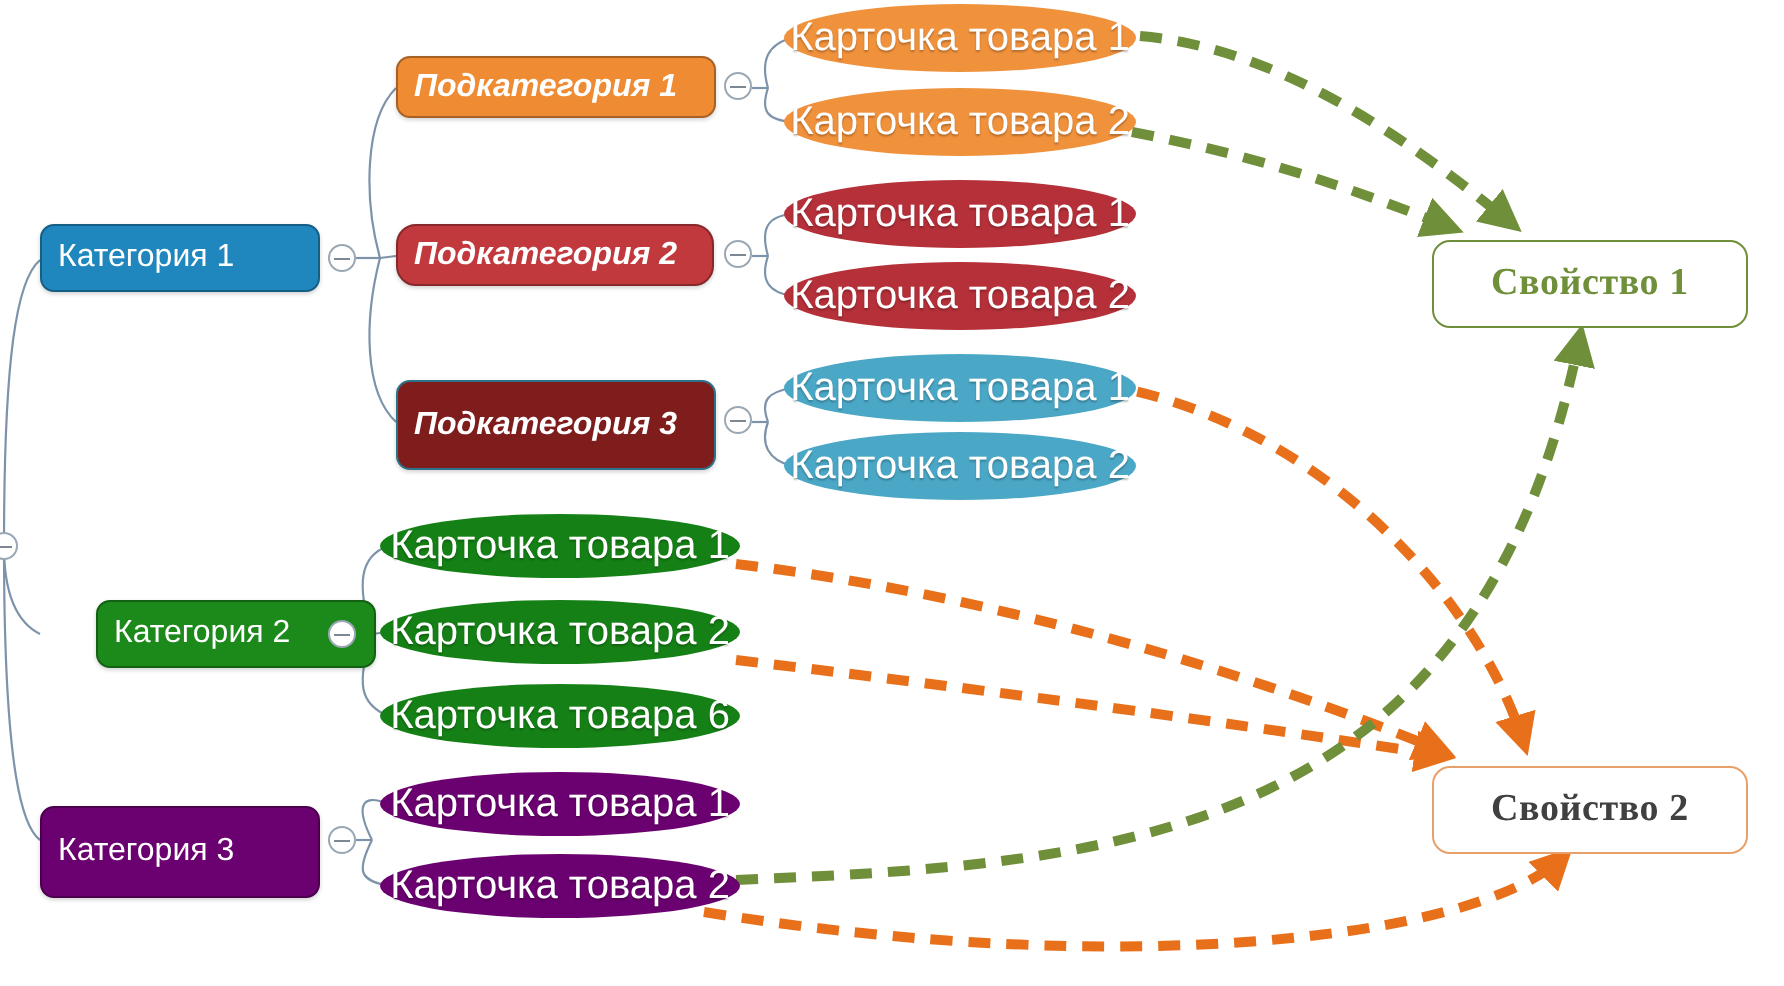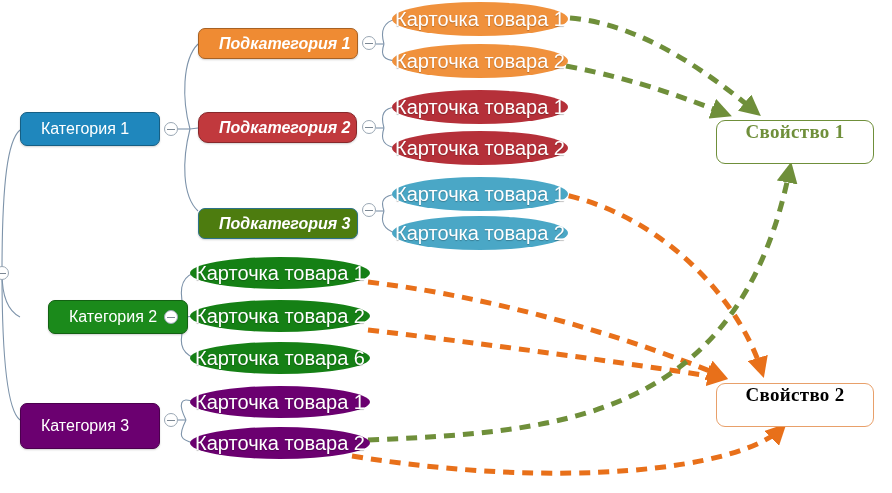--- a/index.html
+++ b/index.html
@@ -5,31 +5,31 @@
   html,body{margin:0;padding:0;background:#ffffff;}
   body{font-family:"Liberation Sans",sans-serif;}
   #stage{position:relative;width:892px;height:493px;background:#ffffff;overflow:hidden;}
   #wires{position:absolute;left:0;top:0;width:892px;height:493px;}
 
   .node{position:absolute;box-sizing:border-box;display:flex;align-items:center;
         color:#ffffff;white-space:nowrap;}
 
   
   .rect{border-radius:7px;border:1px solid rgba(0,0,0,.25);justify-content:flex-start;
-        padding-left:20px;font-size:17px;
+        padding-left:8px;font-size:17px;
         box-shadow:0 1px 2px rgba(0,0,0,.18);}
   .rect.cat{font-size:16px;}
   .rect.sub{font-style:italic;font-weight:bold;font-size:16px;}
 
   
   .ell{border-radius:50%;justify-content:center;font-size:20px;
        text-shadow:0 1px 1px rgba(0,0,0,.25);}
 
   
-  .prop{position:absolute;box-sizing:border-box;display:flex;
+  .prop{position:absolute;box-sizing:border-box;display:flex;align-items:center;
         justify-content:center;border-radius:9px;background:#ffffff;
         font-family:"Liberation Serif",serif;font-weight:bold;font-size:19px;
         letter-spacing:.3px;white-space:nowrap;}
 
   .toggle{position:absolute;width:14px;height:14px;border-radius:50%;
           background:#ffffff;border:1px solid #9aa7b4;box-sizing:border-box;}
   .toggle:before{content:"";position:absolute;left:2px;top:6px;width:8px;height:1px;
                  background:#7c8894;}
 </style>
 </head>
@@ -98,21 +98,21 @@
       </div>
       <div class="node rect cat" style="left: 20px; top: 403px; width: 140px; height: 46px; background: rgb(107, 0, 112); border-color: rgb(75, 0, 78);">
         <span>Категория 3</span>
       </div>
       <div class="node rect sub" style="left: 198px; top: 28px; width: 160px; height: 31px; background: rgb(239, 139, 51); border-color: rgb(167, 97, 36);">
         <span>Подкатегория 1</span>
       </div>
       <div class="node rect sub" style="left: 198px; top: 112px; width: 159px; height: 31px; background: rgb(193, 57, 61); border-color: rgb(135, 40, 43); border-radius: 10px;">
         <span>Подкатегория 2</span>
       </div>
-      <div class="node rect sub" style="left: 198px; top: 208px; width: 160px; height: 31px; background: #4d7c0f; border-color: rgb(44, 114, 137);">
+      <div class="node rect sub" style="left: 198px; top: 190px; width: 160px; height: 45px; background: #7f1d1d; border-color: rgb(44, 114, 137);">
         <span>Подкатегория 3</span>
       </div>
       <div class="node ell" style="left: 392px; top: 2px; width: 176px; height: 34px; background: rgb(240, 145, 60);">
         <span>Карточка товара 1</span>
       </div>
       <div class="node ell" style="left: 392px; top: 44px; width: 176px; height: 34px; background: rgb(240, 145, 60);">
         <span>Карточка товара 2</span>
       </div>
       <div class="node ell" style="left: 392px; top: 90px; width: 176px; height: 34px; background: rgb(181, 48, 57);">
         <span>Карточка товара 1</span>
@@ -139,21 +139,21 @@
         <span>Карточка товара 1</span>
       </div>
       <div class="node ell" style="left: 190px; top: 427px; width: 180px; height: 32px; background: rgb(107, 0, 112);">
         <span>Карточка товара 2</span>
       </div>
     </div>
   <div id="props">
       <div class="prop" style="left: 716px; top: 120px; width: 158px; height: 44px; color: rgb(111, 143, 58); border: 1.4px solid rgb(111, 143, 58);">
         <span>Свойство 1</span>
       </div>
-      <div class="prop" style="left: 716px; top: 383px; width: 158px; height: 44px; color: #000000; border: 1.4px solid rgb(232, 160, 106);">
+      <div class="prop" style="left: 716px; top: 383px; width: 158px; height: 44px; color: #404040; border: 1.4px solid rgb(232, 160, 106);">
         <span>Свойство 2</span>
       </div>
     </div>
   <div id="toggles">
       <div class="toggle" style="left: -5px; top: 266px;"></div>
       <div class="toggle" style="left: 164px; top: 122px;"></div>
       <div class="toggle" style="left: 164px; top: 310px;"></div>
       <div class="toggle" style="left: 164px; top: 413px;"></div>
       <div class="toggle" style="left: 362px; top: 36px;"></div>
       <div class="toggle" style="left: 362px; top: 120px;"></div>

